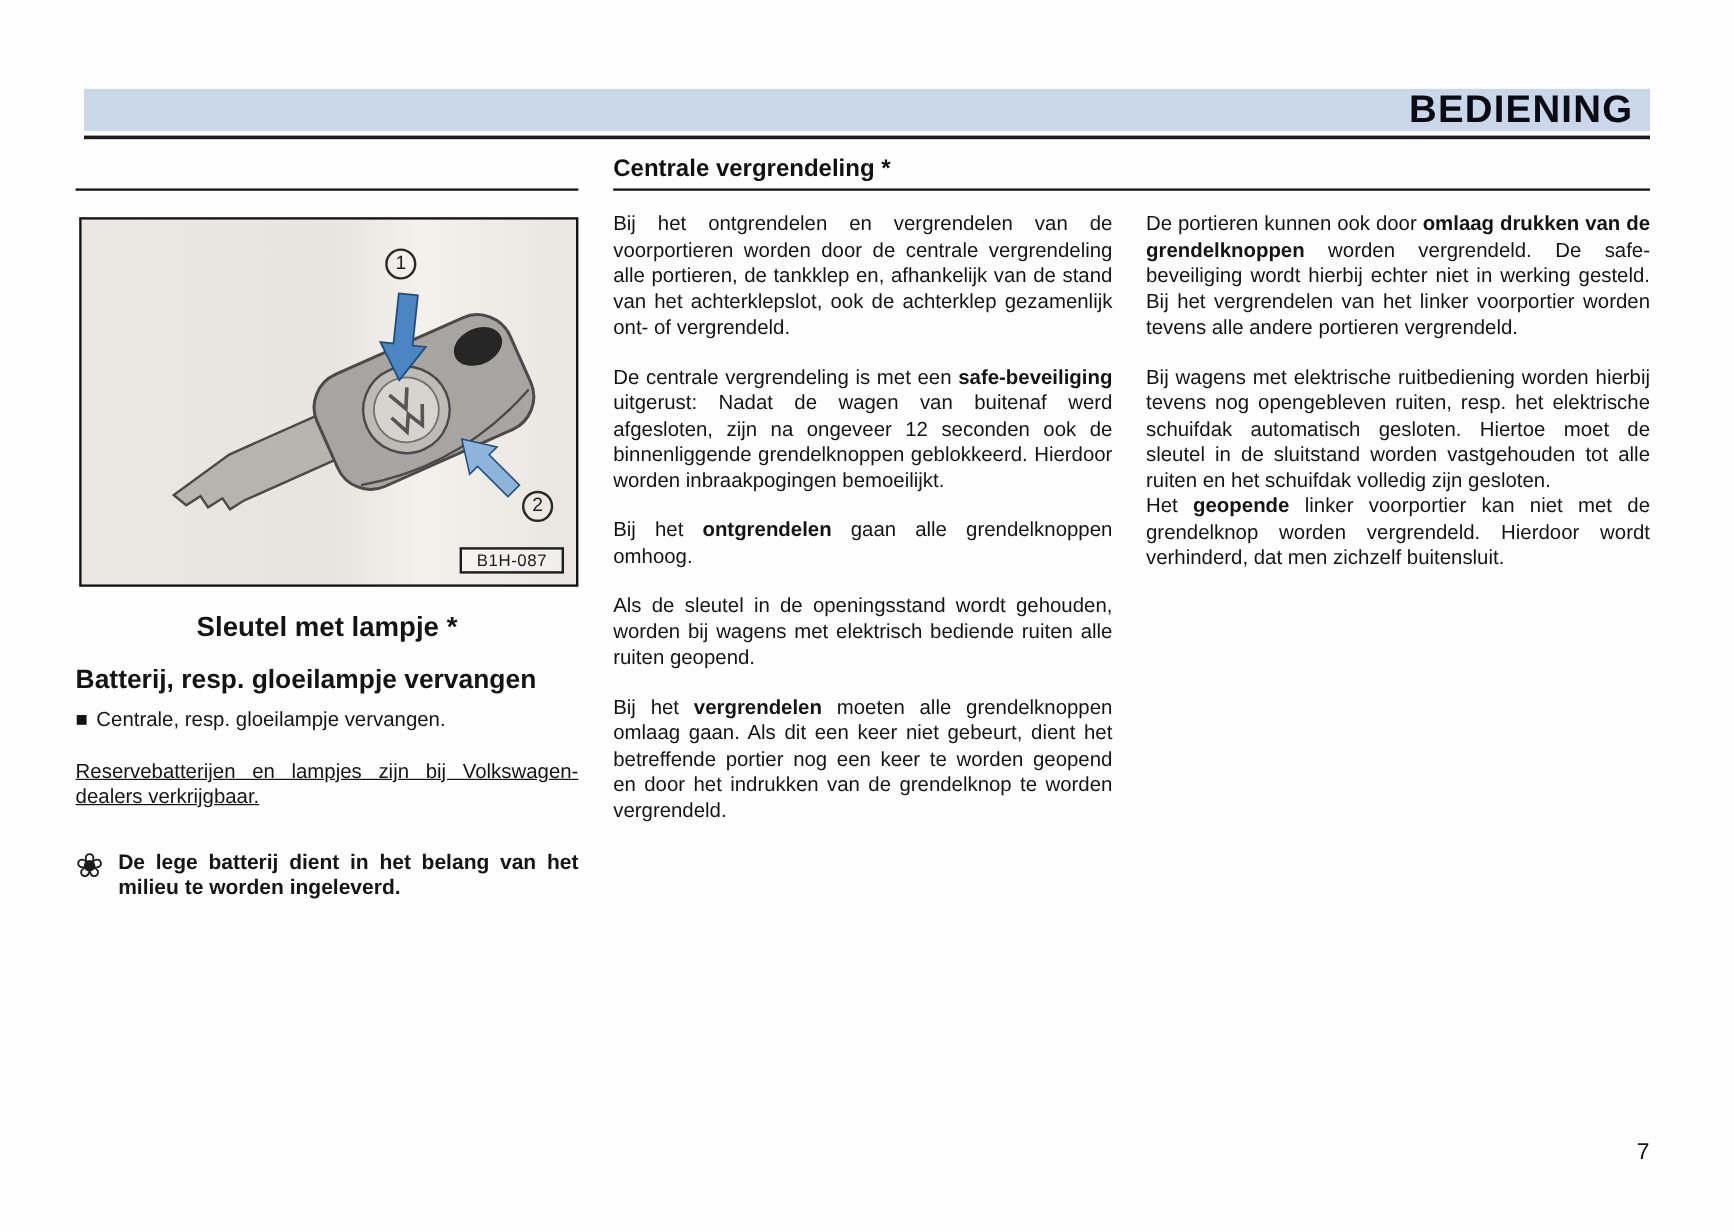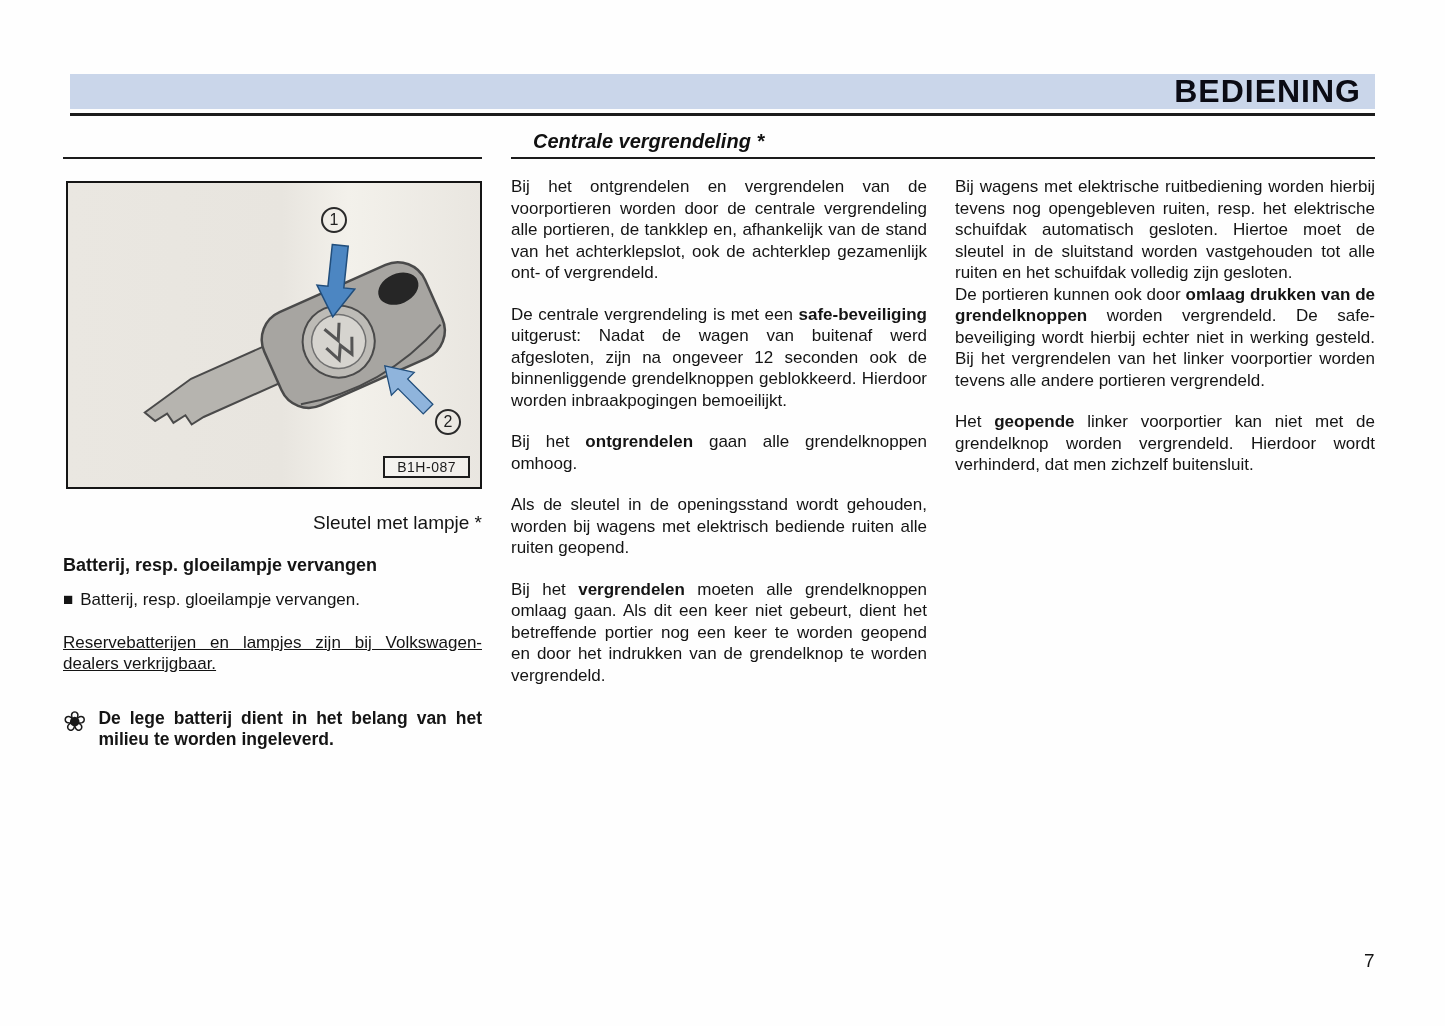--- a/index.html
+++ b/index.html
@@ -8,21 +8,21 @@
     font-family:"Liberation Sans", sans-serif;color:#141414;overflow:hidden;
   }
   .banner{
     position:absolute;left:70px;top:74px;width:1305px;height:35px;
     background:#cad6ea;display:flex;align-items:center;justify-content:flex-end;
   }
   .banner-title{
     font-size:32px;font-weight:bold;color:#0b0b14;letter-spacing:1px;padding-right:14px;
   }
   .banner-rule{position:absolute;left:70px;top:113px;width:1305px;height:3px;background:#1c1c1c;}
-  .mid-heading{position:absolute;left:533px;top:130px;font-size:20px;font-weight:bold;color:#111;font-style:italic;}
+  .mid-heading{position:absolute;left:511px;top:130px;font-size:20px;font-weight:bold;color:#111;}
   .heading-rule{position:absolute;left:511px;top:157px;width:864px;height:2px;background:#1c1c1c;}
   .left-rule{position:absolute;left:63px;top:157px;width:419px;height:2px;background:#1c1c1c;}
 
   .figure{
     position:absolute;left:66px;top:181px;width:416px;height:308px;box-sizing:border-box;
     border:2px solid #151515;
     background:linear-gradient(90deg,#eae7e1 0%,#e8e5df 52%,#f3f1eb 68%,#e9e6e0 100%);
   }
   .figure svg{position:absolute;left:0;top:0;}
   .callout{
@@ -39,22 +39,22 @@
 
   .col{position:absolute;font-size:17px;line-height:21.5px;text-align:justify;}
   .col-left-text{left:63px;top:512px;width:419px;}
   .col-mid{left:511px;top:176px;width:416px;}
   .col-right{left:955px;top:176px;width:420px;}
 
   .para{margin:0 0 20px 0;}
   .para.tight{margin-bottom:0;}
   .bold{font-weight:bold;}
 
-  .left-heading{font-size:19px;font-weight:normal;margin:0 0 14px 0;text-align:right;}
-  .sub-heading{font-size:18px;font-weight:bold;margin:21px 0 13px 0;text-align:left;}
+  .left-heading{font-size:23px;font-weight:bold;margin:0 0 14px 0;text-align:center;}
+  .sub-heading{font-size:22px;font-weight:bold;margin:21px 0 13px 0;text-align:left;}
   .bullet{margin:0 0 12px 0;}
   .bullet .sq{margin-right:7px;}
   .availability{margin:21px 0 0 0;text-decoration:underline;}
   .eco-note{
     margin:33px 0 0 0;display:flex;align-items:flex-start;gap:12px;
   }
   .eco-note .flower{font-size:28px;line-height:28px;flex:0 0 auto;color:#1a1a1a;}
   .eco-note .note-text{font-weight:bold;font-size:17.5px;line-height:21px;}
 
   .page-number{position:absolute;left:1364px;top:950px;font-size:19px;color:#141414;}
@@ -94,38 +94,38 @@
     <div class="callout callout-2">
         <span>2</span>
       </div>
     <div class="figure-label">B1H-087</div>
   </div>
 
   <div class="col col-left-text">
     <div class="left-heading">Sleutel met lampje *</div>
     <div class="sub-heading">Batterij, resp. gloeilampje vervangen</div>
     <p class="bullet">
-      <span class="sq">■</span><span>Batterij, resp. gloeilampje vervangen.</span>
+      <span class="sq">■</span><span>Centrale, resp. gloeilampje vervangen.</span>
     </p>
     <p class="para availability">Reservebatterijen en lampjes zijn bij Volkswagen-dealers verkrijgbaar.</p>
     <div class="eco-note">
       <span class="flower">❀</span>
       <span class="note-text">De lege batterij dient in het belang van het milieu te worden ingeleverd.</span>
     </div>
   </div>
 
   <div class="col col-mid">
       <p class="para"><span>Bij het ontgrendelen en vergrendelen van de voorportieren worden door de centrale vergrendeling alle portieren, de tankklep en, afhankelijk van de stand van het achterklepslot, ook de achterklep gezamenlijk ont- of vergrendeld.</span></p>
       <p class="para"><span>De centrale vergrendeling is met een </span><span class="bold">safe-beveiliging</span><span> uitgerust: Nadat de wagen van buitenaf werd afgesloten, zijn na ongeveer 12 seconden ook de binnenliggende grendelknoppen geblokkeerd. Hierdoor worden inbraakpogingen bemoeilijkt.</span></p>
       <p class="para"><span>Bij het </span><span class="bold">ontgrendelen</span><span> gaan alle grendelknoppen omhoog.</span></p>
       <p class="para"><span>Als de sleutel in de openingsstand wordt gehouden, worden bij wagens met elektrisch bediende ruiten alle ruiten geopend.</span></p>
       <p class="para"><span>Bij het </span><span class="bold">vergrendelen</span><span> moeten alle grendelknoppen omlaag gaan. Als dit een keer niet gebeurt, dient het betreffende portier nog een keer te worden geopend en door het indrukken van de grendelknop te worden vergrendeld.</span></p>
     </div>
 
   <div class="col col-right">
+      <p class="para"><span>De portieren kunnen ook door </span><span class="bold">omlaag drukken van de grendelknoppen</span><span> worden vergrendeld. De safe-beveiliging wordt hierbij echter niet in werking gesteld. Bij het vergrendelen van het linker voorportier worden tevens alle andere portieren vergrendeld.</span></p>
       <p class="para tight"><span>Bij wagens met elektrische ruitbediening worden hierbij tevens nog opengebleven ruiten, resp. het elektrische schuifdak automatisch gesloten. Hiertoe moet de sleutel in de sluitstand worden vastgehouden tot alle ruiten en het schuifdak volledig zijn gesloten.</span></p>
-      <p class="para"><span>De portieren kunnen ook door </span><span class="bold">omlaag drukken van de grendelknoppen</span><span> worden vergrendeld. De safe-beveiliging wordt hierbij echter niet in werking gesteld. Bij het vergrendelen van het linker voorportier worden tevens alle andere portieren vergrendeld.</span></p>
       <p class="para"><span>Het </span><span class="bold">geopende</span><span> linker voorportier kan niet met de grendelknop worden vergrendeld. Hierdoor wordt verhinderd, dat men zichzelf buitensluit.</span></p>
     </div>
 
   <div class="page-number">7</div>
 
 </div>
 
 </body></html>

